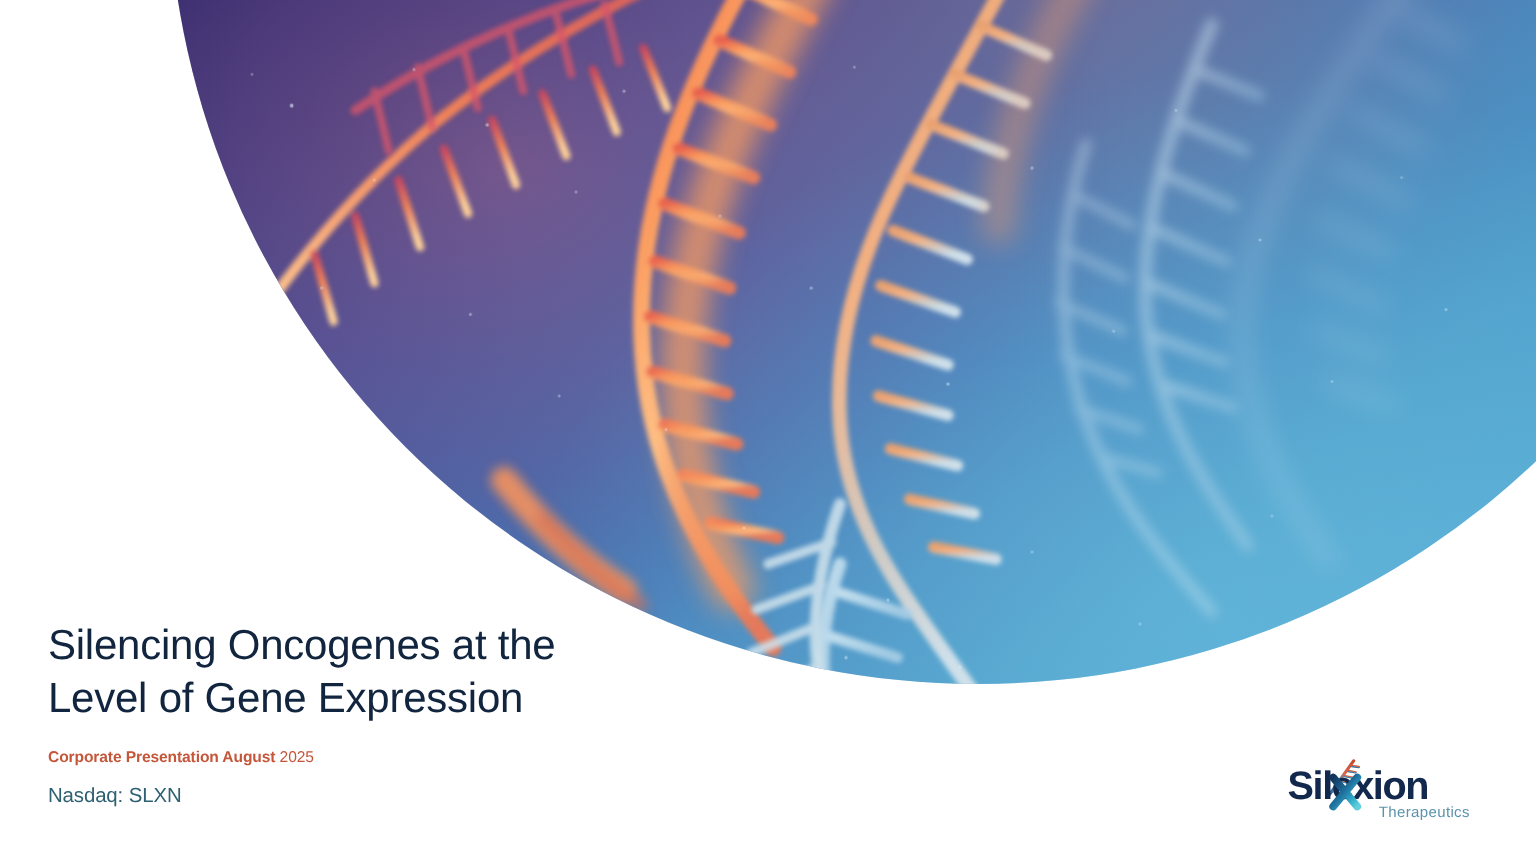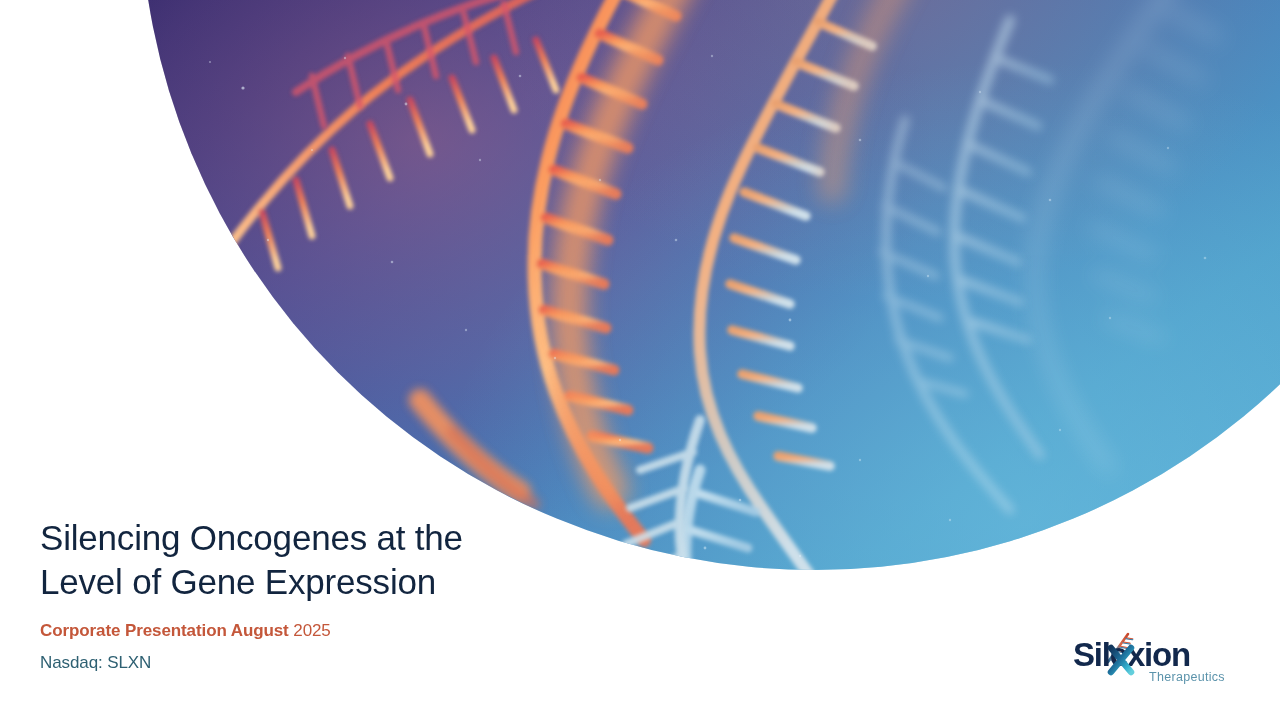--- a/index.html
+++ b/index.html
@@ -48,21 +48,21 @@
     font-family: "Liberation Sans", sans-serif;
     font-size: 35px;
     line-height: 44px;
     font-weight: 400;
     letter-spacing: -0.2px;
     color: #12253f;
     white-space: pre-line;
   }
   .subtitle-line {
     margin: 14px 0 0 0;
-    font-size: 17px;
+    font-size: 13px;
     line-height: 26px;
     color: #c4573a;
     letter-spacing: -0.1px;
   }
   .subtitle-strong {
     font-weight: 700;
     color: #c4573a;
   }
   .subtitle-year {
     font-weight: 400;

